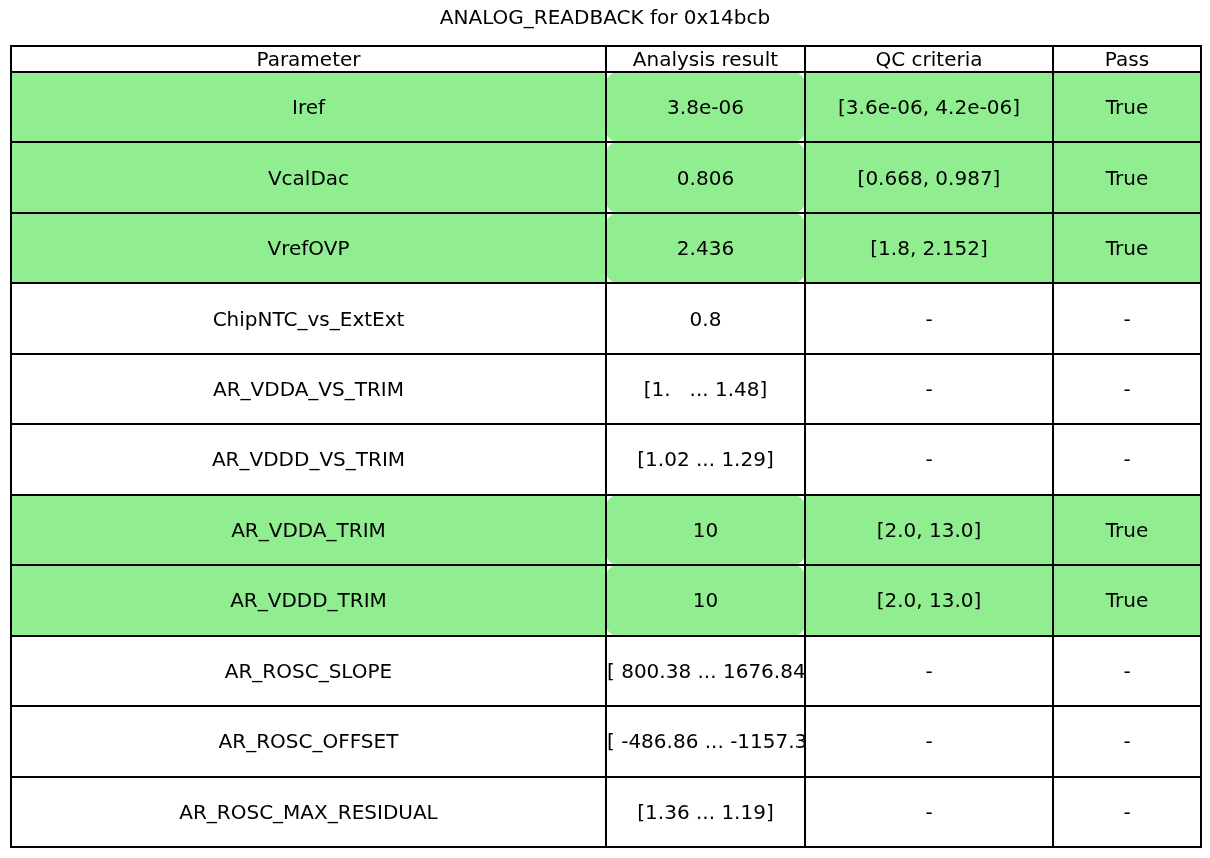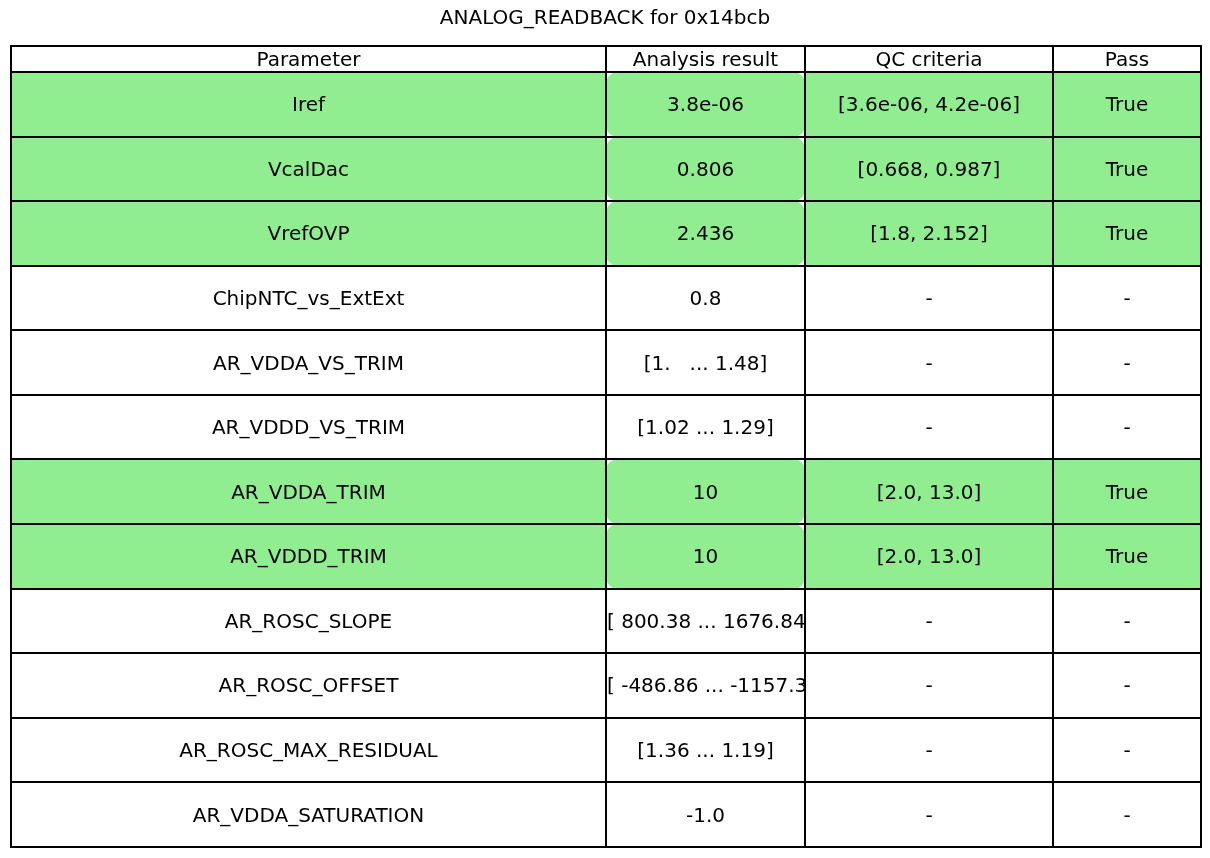--- a/index.html
+++ b/index.html
@@ -111,20 +111,14 @@
     <td class="ana"><span>[ -486.86 ... -1157.32]</span></td>
     <td><span>-</span></td>
     <td><span>-</span></td>
   </tr>
       <tr>
     <td><span>AR_ROSC_MAX_RESIDUAL</span></td>
     <td class="ana"><span>[1.36 ... 1.19]</span></td>
     <td><span>-</span></td>
     <td><span>-</span></td>
   </tr>
-      <tr>
-    <td><span>AR_VDDA_SATURATION</span></td>
-    <td class="ana"><span>-1.0</span></td>
-    <td><span>-</span></td>
-    <td><span>-</span></td>
-  </tr>
     </tbody>
 </table>
 
 </body></html>

